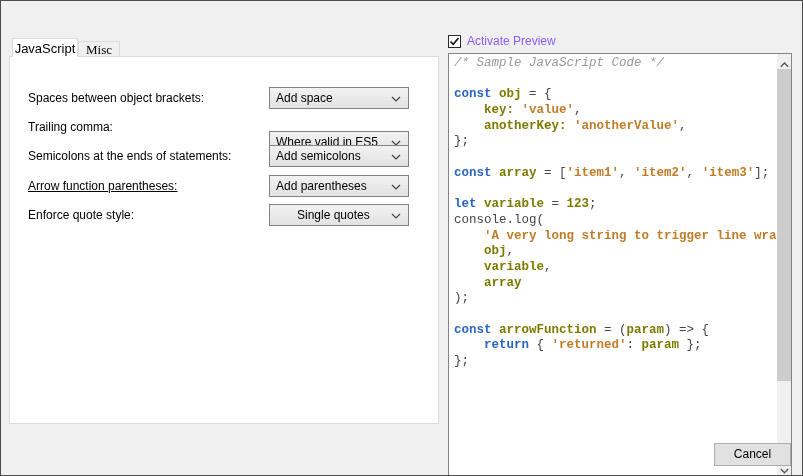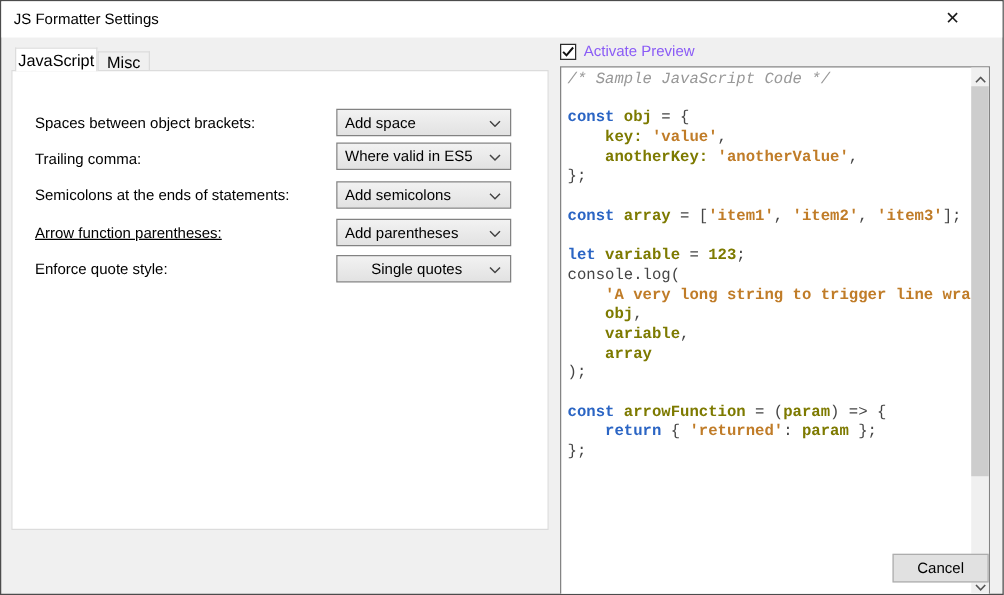--- a/index.html
+++ b/index.html
@@ -10,21 +10,21 @@
   .titlebar{position:absolute;left:0;top:0;width:100%;height:29px;background:#ffffff;}
   .title{position:absolute;left:10px;top:0;line-height:29px;font-size:12px;color:#000;}
   .close{position:absolute;left:745px;top:0;width:32px;height:29px;text-align:center;
     line-height:27px;font-size:14px;color:#1a1a1a;cursor:default;}
   
   .tabpage{position:absolute;left:8px;top:55px;width:430px;height:368px;background:#fff;
     border:1px solid #dcdcdc;box-sizing:border-box;}
   .tab{position:absolute;box-sizing:border-box;font-size:13px;text-align:center;
     border:1px solid #dcdcdc;border-bottom:none;color:#000;z-index:3;}
   .tab.sel{left:11px;top:37px;width:66px;height:19px;background:#fff;line-height:20px;}
-  .tab.unsel{left:77px;top:40px;width:42px;height:15px;background:#f0f0f0;line-height:16px;}
+  .tab.unsel{left:77px;top:40px;width:42px;height:15px;background:#f0f0f0;line-height:16px;font-family:Liberation Serif, serif;}
   
   .frow-label{position:absolute;left:27px;height:22px;line-height:22px;font-size:12px;color:#000;}
   .fselect{position:absolute;left:268px;width:140px;height:22px;box-sizing:border-box;
     background:linear-gradient(#f2f2f2,#e2e2e2);border:1px solid #828282;font-size:12px;
     line-height:20px;padding-left:6px;color:#000;}
   .fselect svg{position:absolute;right:7px;top:8px;}
   
   .checkbox{position:absolute;left:447px;top:34px;width:13px;height:13px;box-sizing:border-box;
     background:#fff;border:1px solid #2b2b2b;}
   .checkbox svg{position:absolute;left:0px;top:0px;}
@@ -51,37 +51,33 @@
     text-align:center;background:#e1e1e1;color:#000;padding:0;
     font-family:"Liberation Sans",sans-serif;}
   .btn.ok{left:627px;width:78px;border:2px solid #0078d7;line-height:19px;}
   .btn.cancel{left:713px;width:77px;border:1px solid #adadad;line-height:21px;}
 </style>
 </head>
 <body>
 
 <div class="dialog">
 
-  <div class="titlebar">
-    <span class="title">JS Formatter Settings</span>
-    <span class="close">✕</span>
-  </div>
 
   <div class="tabpage"></div>
   <div id="tabs-host">
       <div class="tab sel">JavaScript</div>
       <div class="tab unsel">Misc</div>
     </div>
   <div id="form-host">
       <div class="frow-label" style="top: 86px;">Spaces between object brackets:</div>
       <div class="fselect" style="top: 86px;"><span>Add space</span><svg width="10" height="6" viewBox="0 0 10 6">
           <polyline points="1,1 5,5 9,1" fill="none" stroke="#444" stroke-width="1.2"></polyline>
         </svg></div>
       <div class="frow-label" style="top: 115px;">Trailing comma:</div>
-      <div class="fselect" style="top: 113px;"><span>Where valid in ES5</span><svg width="10" height="6" viewBox="0 0 10 6">
+      <div class="fselect" style="top: 130px;"><span>Where valid in ES5</span><svg width="10" height="6" viewBox="0 0 10 6">
           <polyline points="1,1 5,5 9,1" fill="none" stroke="#444" stroke-width="1.2"></polyline>
         </svg></div>
       <div class="frow-label" style="top: 144px;">Semicolons at the ends of statements:</div>
       <div class="fselect" style="top: 144px;"><span>Add semicolons</span><svg width="10" height="6" viewBox="0 0 10 6">
           <polyline points="1,1 5,5 9,1" fill="none" stroke="#444" stroke-width="1.2"></polyline>
         </svg></div>
       <div class="frow-label" style="top: 174px; text-decoration: underline;">Arrow function parentheses:</div>
       <div class="fselect" style="top: 174px;"><span>Add parentheses</span><svg width="10" height="6" viewBox="0 0 10 6">
           <polyline points="1,1 5,5 9,1" fill="none" stroke="#444" stroke-width="1.2"></polyline>
         </svg></div>

